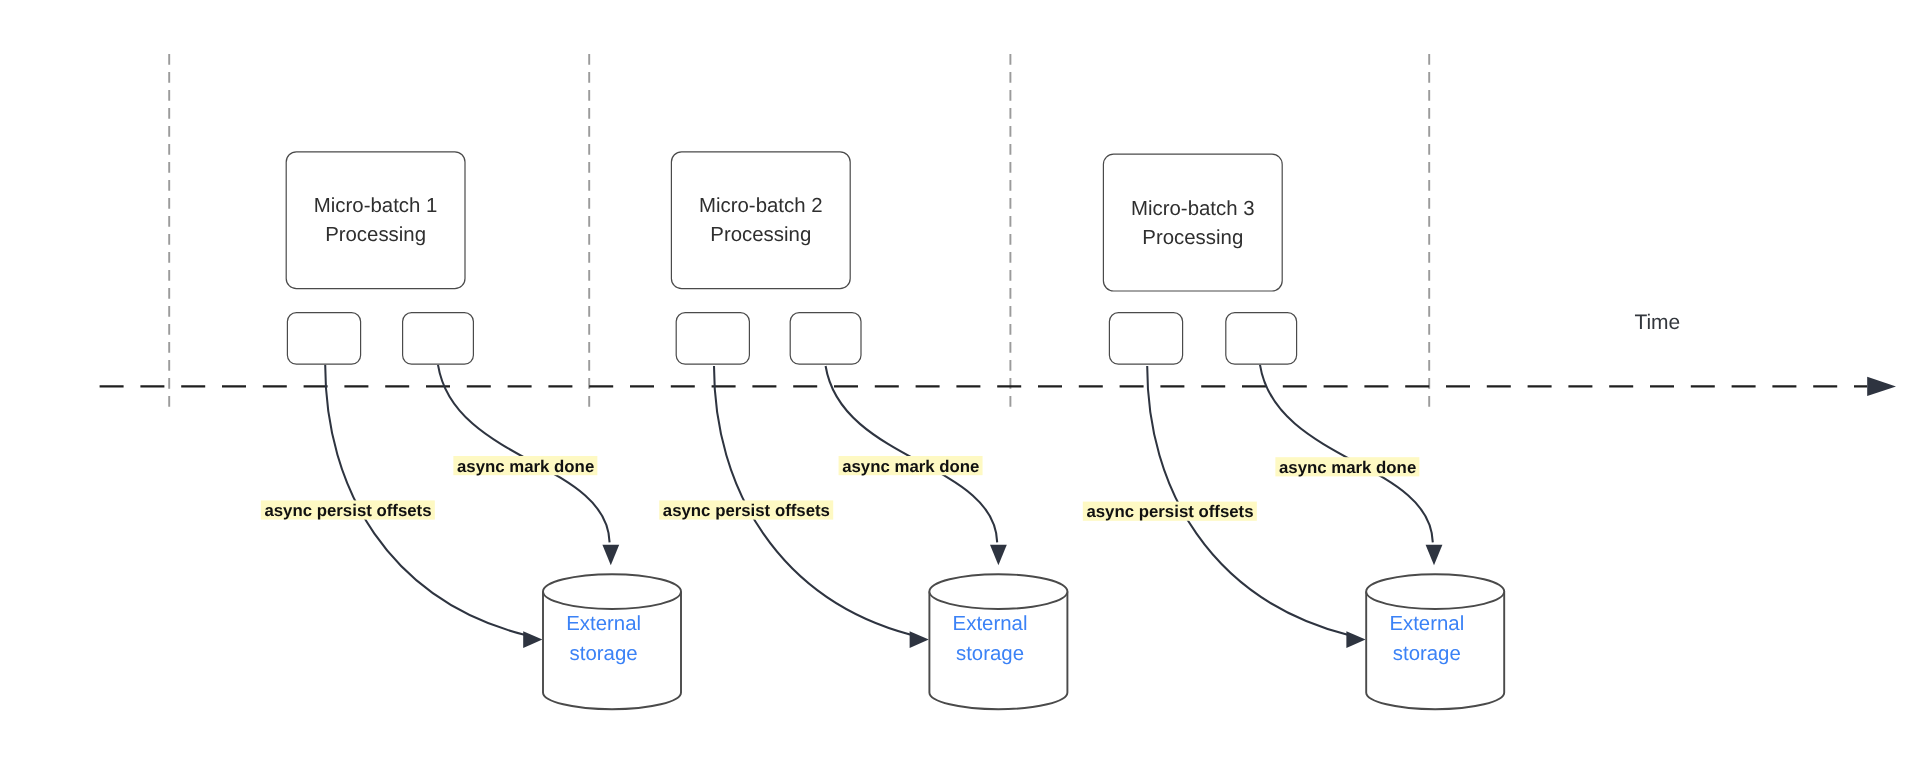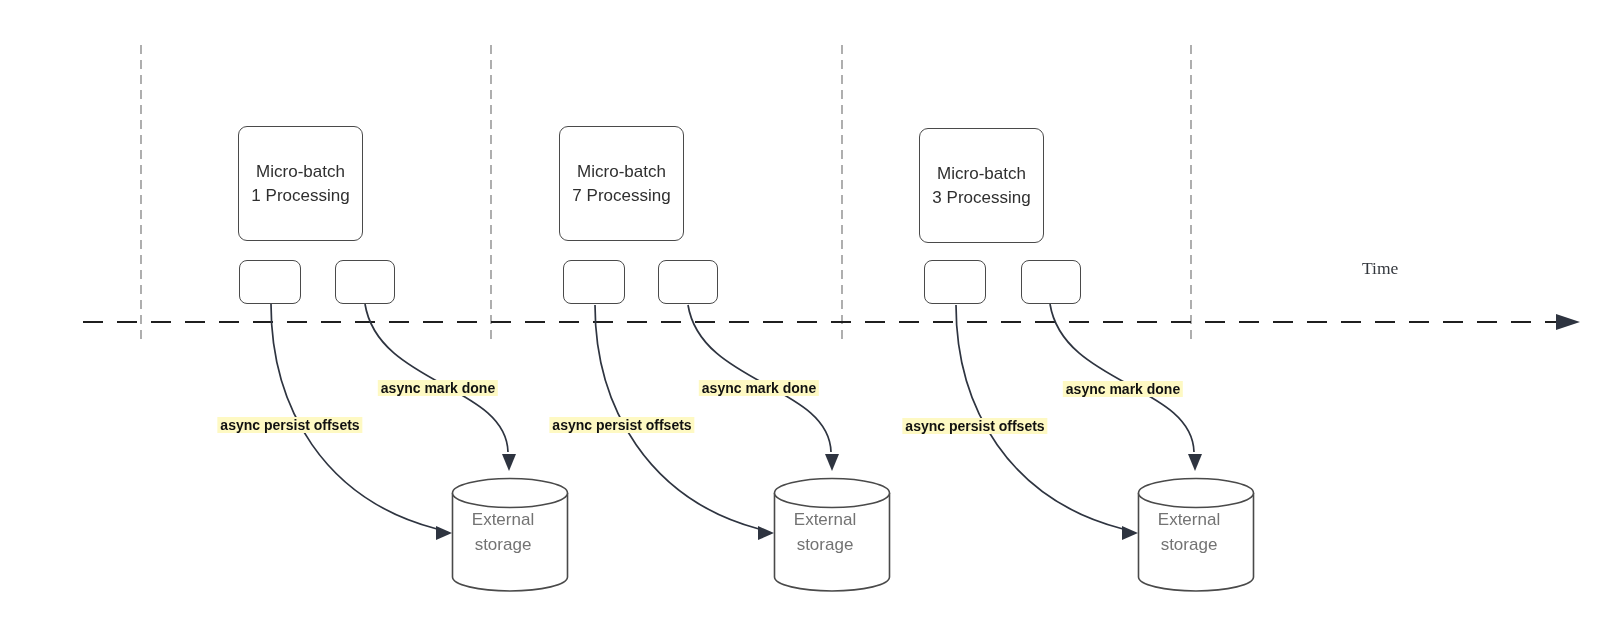--- a/index.html
+++ b/index.html
@@ -16,21 +16,21 @@
     overflow: hidden;
   }
   .overlay-svg {
     position: absolute;
     left: 0; top: 0;
     width: 1600px;
     height: 642px;
   }
   .abs { position: absolute; }
   .main-box {
-    width: 125px;
+    width: 150px;
     height: 115px;
     border: 1.5px solid #4a4a4a;
     border-radius: 9px;
     background: #ffffff;
     display: flex;
     align-items: center;
     justify-content: center;
     text-align: center;
     font-size: 17px;
     line-height: 1.4;
@@ -52,21 +52,21 @@
   }
   .cylinder-wrap svg { display: block; }
   .cylinder-label {
     position: absolute;
     left: 0;
     top: 32px;
     width: 104px;
     text-align: center;
     font-size: 17px;
     line-height: 1.45;
-    color: #737373;
+    color: #3b82f6;
   }
   .cyl-text-width { display: inline-block; width: 84px; }
   .arrow-label {
     transform: translateX(-50%);
     background: #fef9c3;
     padding: 0 3px;
     font-size: 14px;
     font-weight: bold;
     color: #111111;
     white-space: nowrap;
@@ -125,21 +125,21 @@
         <ellipse cx="59" cy="17" rx="57.5" ry="14.5" fill="#ffffff" stroke="#4a4a4a" stroke-width="1.6"></ellipse>
       </svg>
       <div class="cylinder-label">
         <span class="cyl-text-width">External storage</span>
       </div>
     </div>
   </div>
 
   <div>
     <div class="abs main-box" style="left:559px; top:126px;">
-      <span>Micro-batch 7 Processing</span>
+      <span>Micro-batch 2 Processing</span>
     </div>
     <div class="abs small-box" style="left:563px; top:260px;"></div>
     <div class="abs small-box" style="left:658px; top:260px; width:60px;"></div>
 
     <div class="abs arrow-label" style="left:622px; top:417px;">async persist offsets</div>
     <div class="abs arrow-label" style="left:759px; top:380px;">async mark done</div>
 
     <div class="abs cylinder-wrap" style="left:773px; top:476px;">
       <svg width="118" height="118" viewBox="0 0 118 118">
         <path d="M1.5,17 L1.5,101 A57.5,14 0 0 0 116.5,101 L116.5,17" fill="#ffffff" stroke="#4a4a4a" stroke-width="1.6"></path>
@@ -165,15 +165,15 @@
       <svg width="118" height="118" viewBox="0 0 118 118">
         <path d="M1.5,17 L1.5,101 A57.5,14 0 0 0 116.5,101 L116.5,17" fill="#ffffff" stroke="#4a4a4a" stroke-width="1.6"></path>
         <ellipse cx="59" cy="17" rx="57.5" ry="14.5" fill="#ffffff" stroke="#4a4a4a" stroke-width="1.6"></ellipse>
       </svg>
       <div class="cylinder-label">
         <span class="cyl-text-width">External storage</span>
       </div>
     </div>
   </div>
 
-  <div class="abs time-label" style="left:1362px; top:258px;font-family:Liberation Serif, serif;">Time</div>
+  <div class="abs time-label" style="left:1362px; top:258px;">Time</div>
 
 </div>
 
 </body></html>

